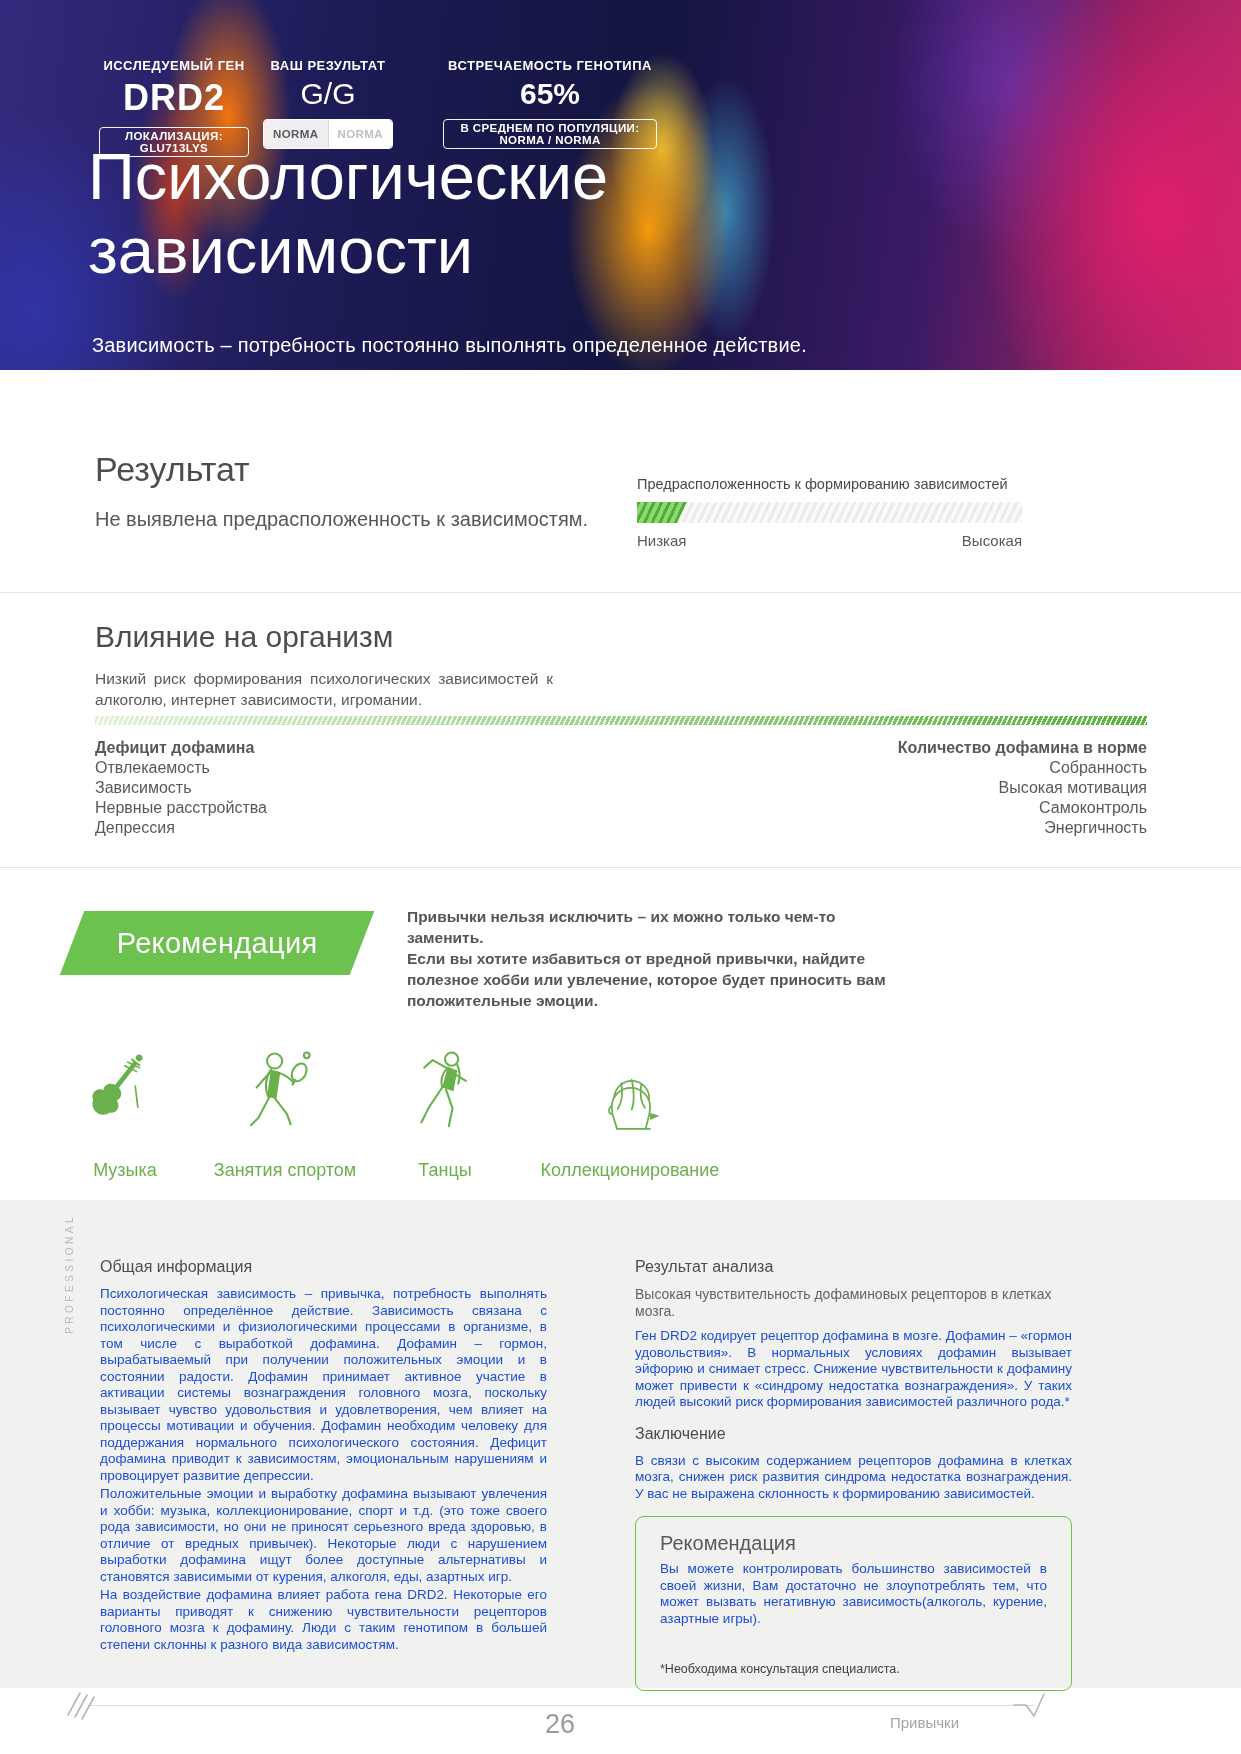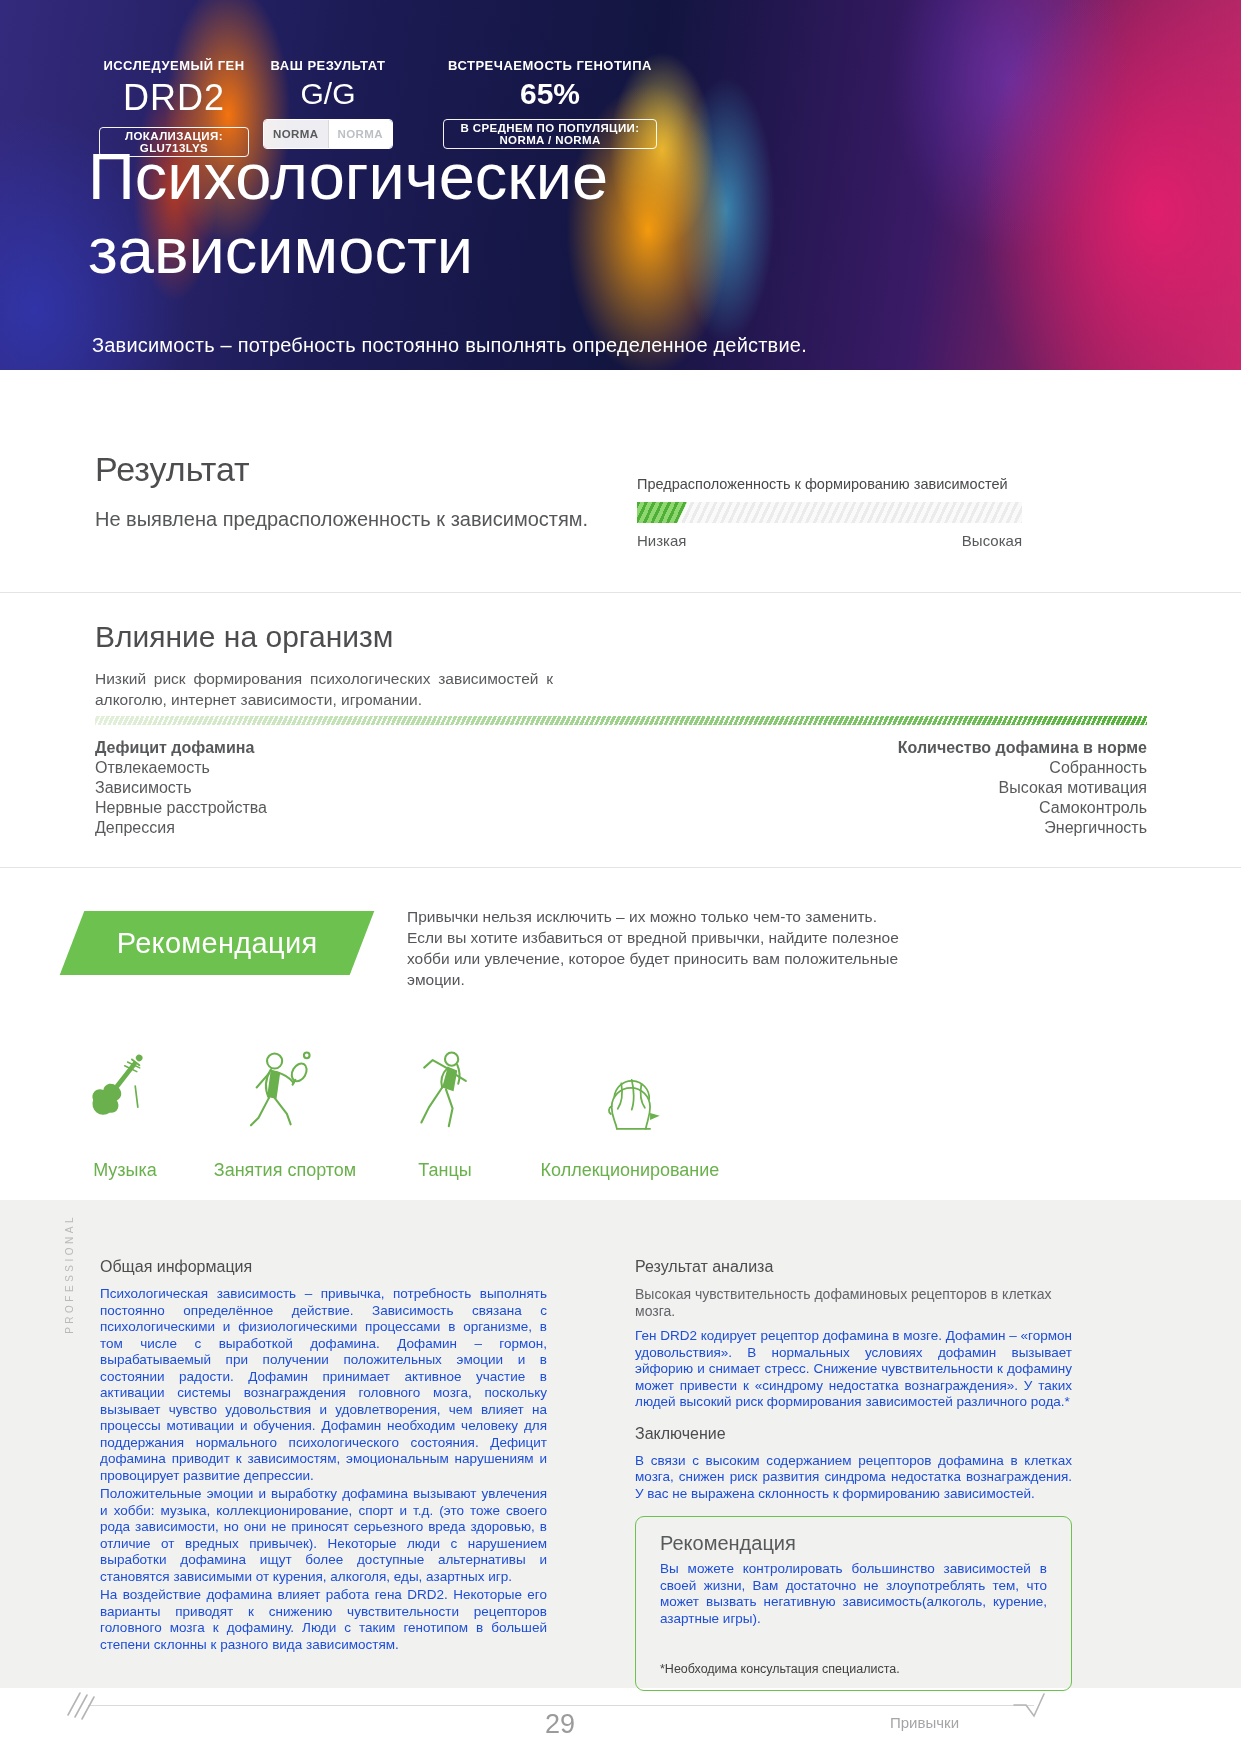--- a/index.html
+++ b/index.html
@@ -17,21 +17,21 @@
       radial-gradient(80px 150px at 662px 150px, rgba(255,225,70,0.85), rgba(255,225,70,0) 65%),
       radial-gradient(70px 190px at 726px 210px, rgba(80,220,255,0.55), rgba(80,220,255,0) 70%),
       radial-gradient(250px 340px at 1155px 210px, rgba(230,30,110,0.9), rgba(230,30,110,0) 72%),
       radial-gradient(170px 250px at 1010px 80px, rgba(120,60,200,0.55), rgba(120,60,200,0) 70%),
       radial-gradient(220px 280px at 35px 310px, rgba(50,60,200,0.6), rgba(50,60,200,0) 70%),
       linear-gradient(97deg, #342a7d 0%, #1c1b55 28%, #131540 52%, #3a1a66 74%, #93215f 89%, #c42a6a 100%);
   }
   .hero-col { position:absolute; color:#fff; text-align:center; }
   .hero-label { font-size:13px; font-weight:700; letter-spacing:.5px; }
   .hero-value { margin-top:4px; }
-  .v-gene { font-size:36px; font-weight:400; letter-spacing:1px; }
+  .v-gene { font-size:36px; font-weight:700; letter-spacing:1px; }
   .v-result { font-size:30px; font-weight:300; }
   .v-freq { font-size:30px; font-weight:700; }
   .hero-box {
     margin-top:8px; height:30px; border:1px solid rgba(255,255,255,.95); border-radius:4px;
     display:flex; align-items:center; justify-content:center;
     font-size:11.5px; font-weight:700; letter-spacing:.4px; color:#fff;
   }
   .norma-toggle { margin-top:8px; height:30px; border:1px solid #fff; border-radius:4px; overflow:hidden; display:flex; }
   .norma-seg { flex:1; display:flex; align-items:center; justify-content:center; font-size:11.5px; font-weight:700; letter-spacing:.4px; }
   .norma-left  { background:rgba(255,255,255,.92); color:#595a5c; border-right:1px solid #d9d9d9; }
@@ -72,21 +72,21 @@
   .list-right { text-align:right; }
   .list-title { font-weight:700; }
 
   
   .band-shape {
     position:absolute; left:72px; top:911px; width:290px; height:64px;
     background:#6cc14f; transform:skewX(-21deg);
     display:flex; align-items:center; justify-content:center;
   }
   .band-shape span { transform:skewX(21deg); color:#fff; font-size:29px; font-weight:400; letter-spacing:.3px; }
-  .band-text { position:absolute; left:407px; top:906px; width:505px; font-size:15.5px; line-height:21px; color:#55565a; }
+  .band-text { position:absolute; left:407px; top:906px; width:505px; font-size:15.5px; line-height:21px; color:#55565a;font-weight:bold; }
 
   
   .hobby { position:absolute; top:1040px; text-align:center; }
   #hobby-0 { left:60px;  width:130px; }
   #hobby-1 { left:200px; width:170px; }
   #hobby-2 { left:382px; width:126px; }
   #hobby-3 { left:525px; width:210px; }
   .hobby-icon { height:108px; display:flex; align-items:flex-end; justify-content:center; }
   .hobby-label { margin-top:12px; font-size:18px; color:#6ab04c; }
 
@@ -280,16 +280,16 @@
   <div class="footer-mark" id="mark-left">
     <svg width="40" height="34" viewBox="0 0 40 34" style="stroke:#b5b5b5; stroke-width:1.6; fill:none; stroke-linecap:round;">
       <path d="M4 28 L16 6 M11 30 L23 8 M18 32 L30 10"></path>
     </svg>
   </div>
   <div class="footer-mark" id="mark-right">
     <svg width="40" height="30" viewBox="0 0 40 30" style="stroke:#b5b5b5; stroke-width:1.6; fill:none; stroke-linecap:round;">
       <path d="M2 13 L14 13 L22 24 L32 2"></path>
     </svg>
   </div>
-  <div class="page-number">29</div>
+  <div class="page-number">26</div>
   <div class="footer-section">Привычки</div>
 
 </div>
 
 </body></html>

